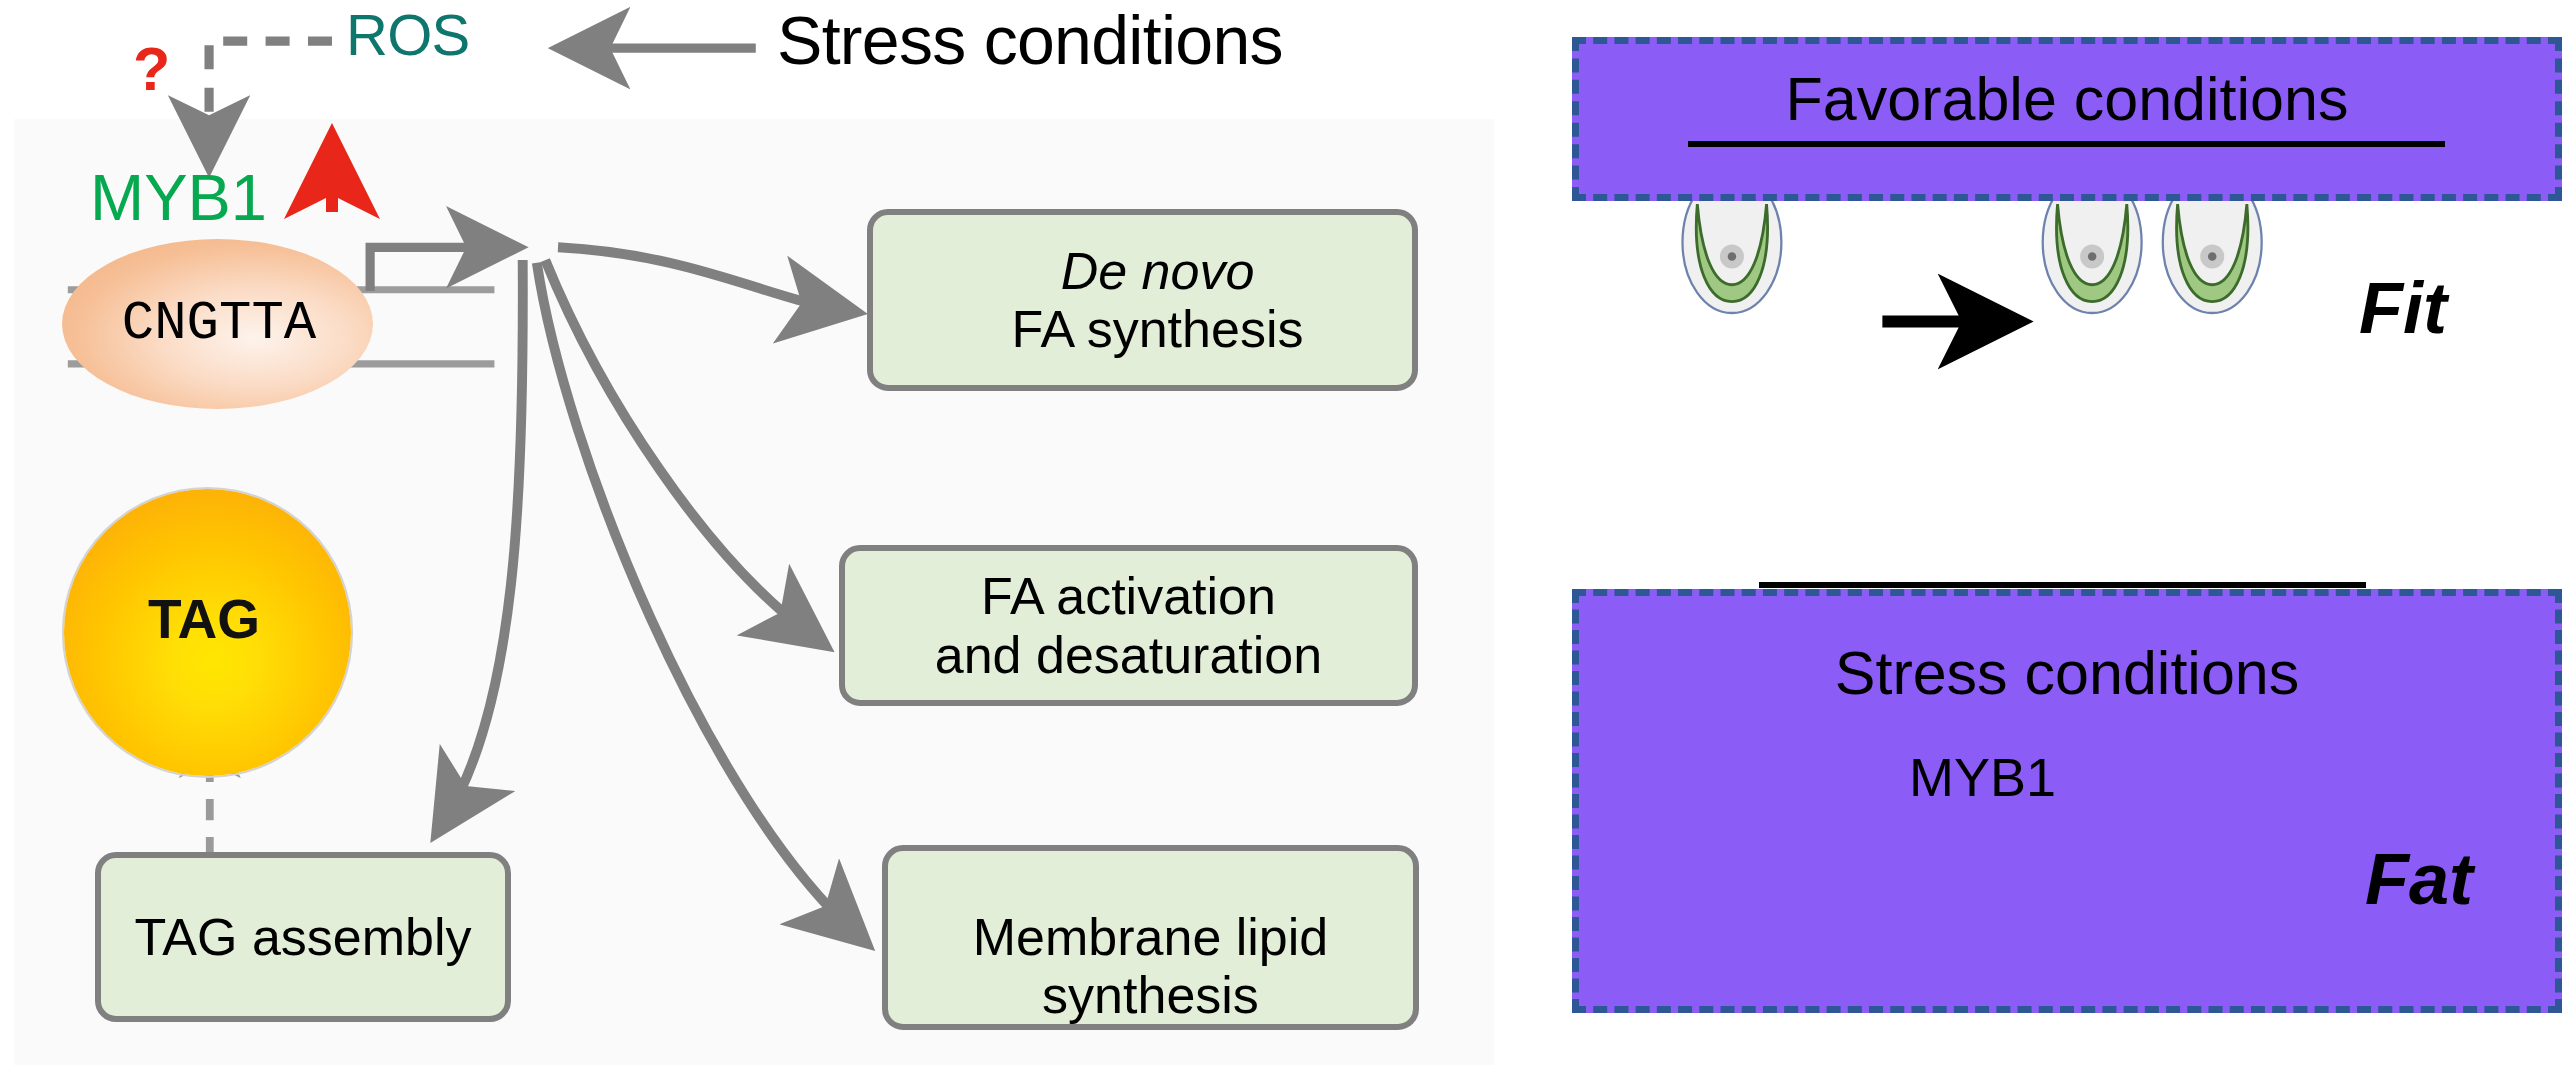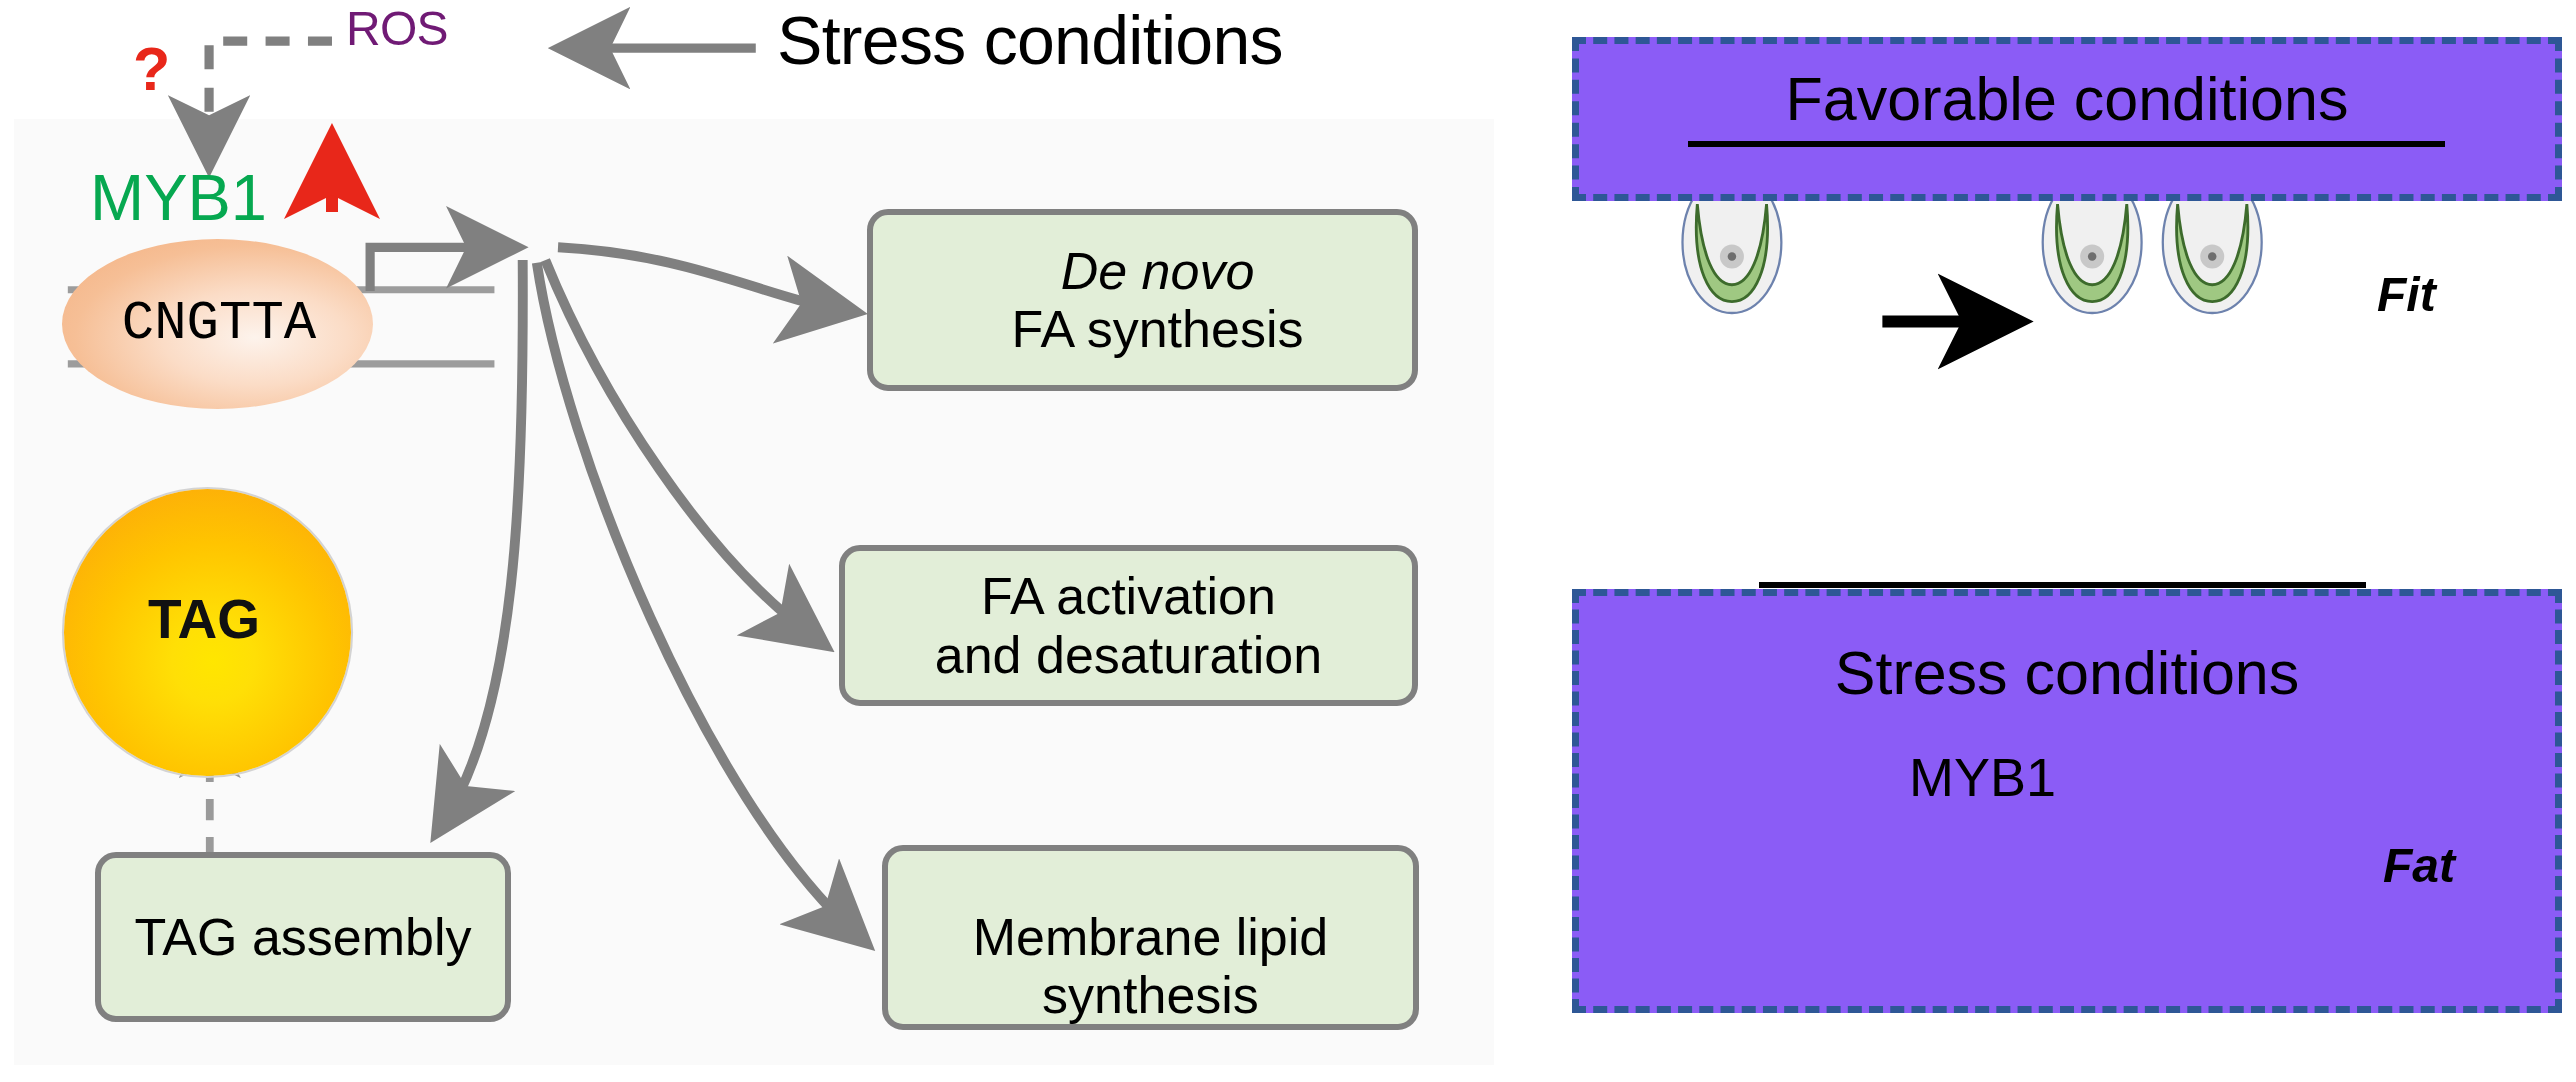--- a/index.html
+++ b/index.html
@@ -21,21 +21,21 @@
   
   #left-panel-bg{
     left:14px; top:119px; width:1480px; height:946px;
     background:#fafafa;
   }
 
   
   .txt{white-space:pre;line-height:1.06;}
   .ros-label{
     left:346px; top:4.2px;
-    font-size:48px; letter-spacing:-0.7px; color:#701a75;
+    font-size:58px; letter-spacing:-0.7px; color:#0f766e;
   }
   .stress-top-label{
     left:777px; top:4.2px;
     font-size:68px; letter-spacing:-0.7px; color:#000;
   }
   .qmark{
     left:133px; top:37px;
     font-size:61px; font-weight:700; color:#e8271a;
   }
   .myb1-left{
@@ -102,21 +102,21 @@
     position:absolute;
     height:6.4px;background:#000;
   }
 
   #fav-title{ top:20px; }
   #fav-underline{ left:1688px; top:141px; width:757px; }
   #stress-title{ top:-141px; }
   #stress-underline{ left:1759px; top:582px; width:607px; }
 
   .fitfat{
-    font-size:48px; font-weight:700; font-style:italic; color:#000;margin-left:18px;
+    font-size:72px; font-weight:700; font-style:italic; color:#000;
   }
   #fit-label{ left:2359px; top:270px; }
   #fat-label{ left:2365px; top:841px; }
 
   #myb1-right{
     left:1909px; top:749px;
     font-size:54px; color:#000;
   }
 
   svg{overflow:visible;}

